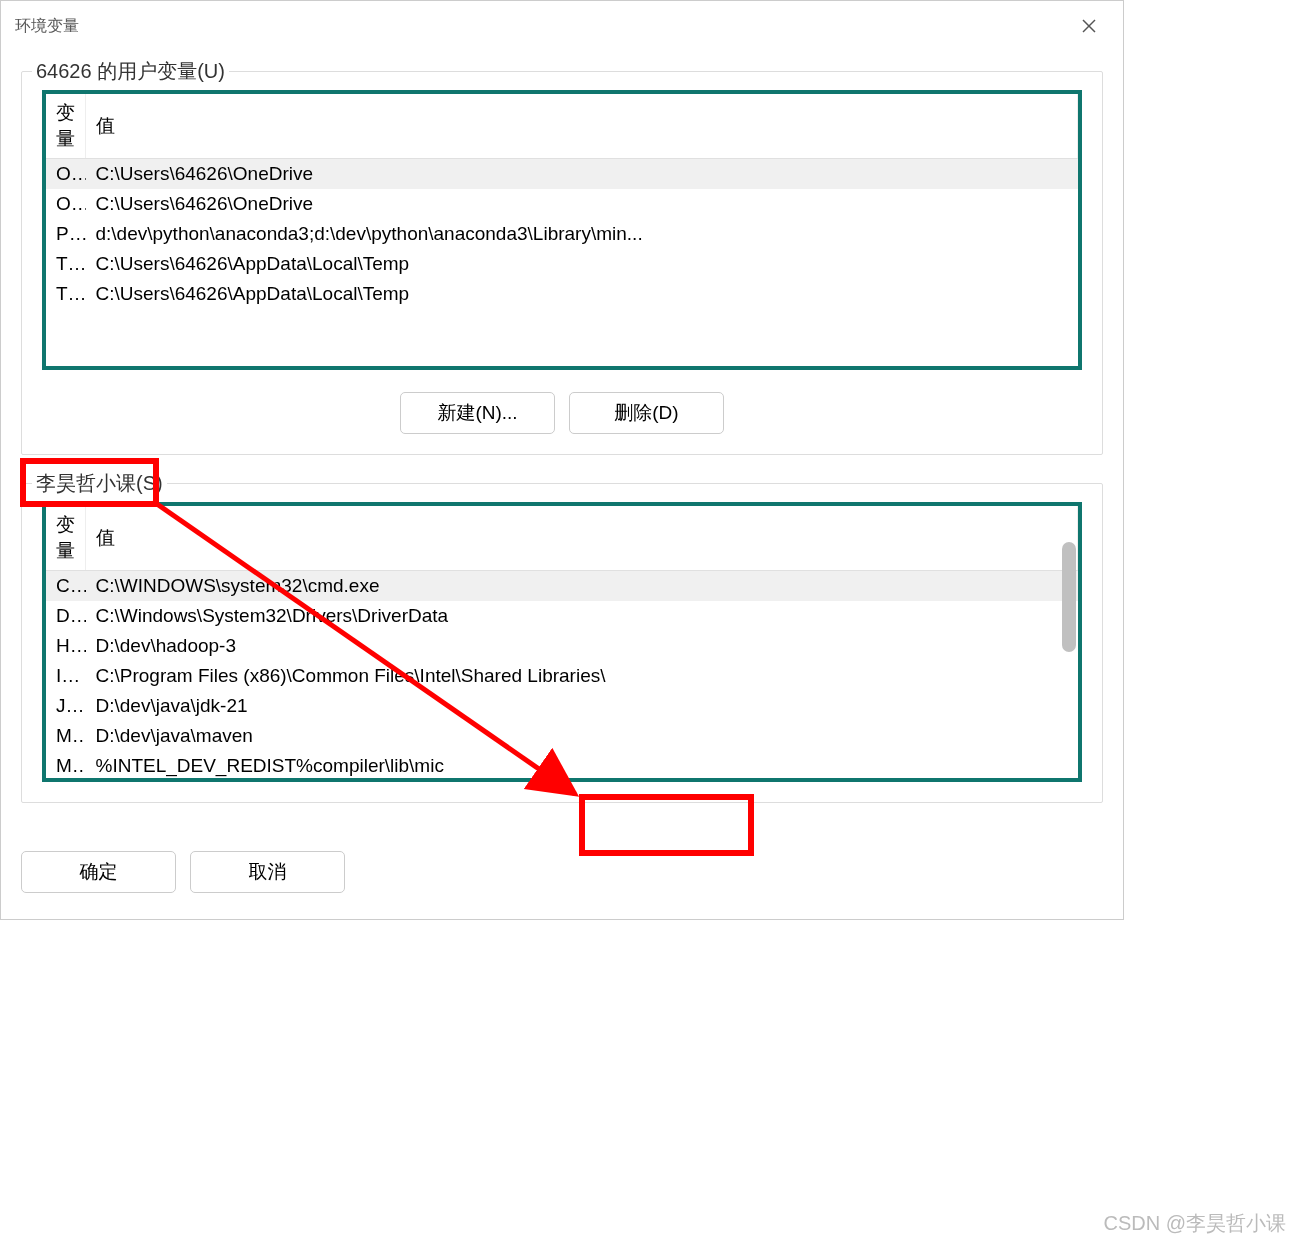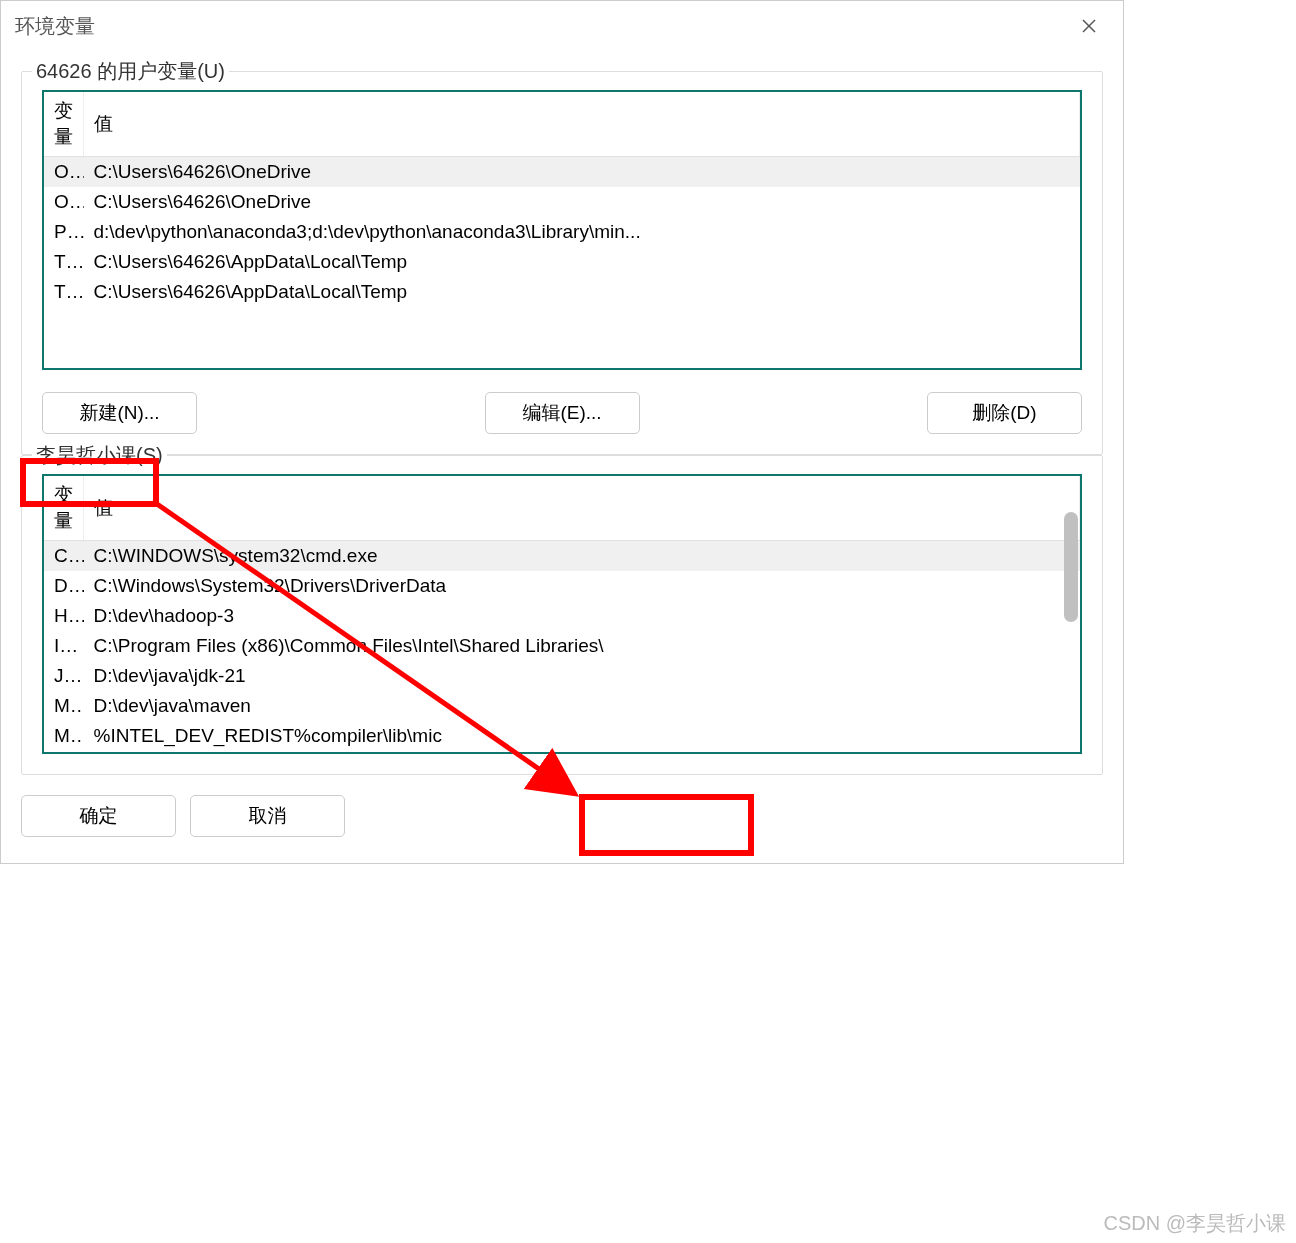--- a/index.html
+++ b/index.html
@@ -18,46 +18,47 @@
       background: #fff;
       position: relative;
     }
     .titlebar {
       display: flex;
       justify-content: space-between;
       align-items: center;
       padding: 8px 14px;
       height: 50px;
     }
-    .titlebar .title { font-size: 20px; color: #555; }
+    .titlebar .title { font-size: 16px; color: #555; }
     .close-btn {
       width: 40px; height: 30px;
       display: flex; align-items: center; justify-content: center;
       color: #555; font-size: 20px;
     }
     .content {
       padding: 20px 20px 10px 20px;
     }
     .group {
       border: 1px solid #ddd;
       border-radius: 2px;
       padding: 18px 20px 20px 20px;
       position: relative;
+      margin-bottom: 28px;
     }
     .group-label {
       position: absolute;
       top: -14px;
       left: 10px;
       background: #fff;
       padding: 0 4px;
       font-size: 20px;
       color: #333;
     }
     .table-wrap {
-      border: 2px solid #0f766e;
+      border: 4px solid #0f766e;
       height: 280px;
       overflow: hidden;
       position: relative;
     }
     .table-wrap.sys { height: 280px; }
     .var-table {
       width: 100%;
       border-collapse: collapse;
     }
     .var-table thead th {
@@ -74,21 +75,21 @@
       font-size: 19px;
       white-space: nowrap;
       overflow: hidden;
       text-overflow: ellipsis;
       max-width: 0;
     }
     .var-table td.col-name { width: 300px; }
     .var-table tr.selected td { background: #f0f0f0; }
     .btn-row {
       display: flex;
-      justify-content: space-between;
+      justify-content: center;
       gap: 14px;
       margin-top: 22px;
     }
     .btn {
       min-width: 155px;
       height: 42px;
       border: 1px solid #ccc;
       background: #fff;
       border-radius: 5px;
       font-size: 19px;
@@ -175,21 +176,20 @@
               </tr>
               <tr>
                 <td class="col-name">TMP</td>
                 <td>C:\Users\64626\AppData\Local\Temp</td>
               </tr>
             </tbody>
         </table>
       </div>
       <div class="btn-row">
         <div class="btn">新建(N)...</div>
-        <div class="btn">编辑(E)...</div>
         <div class="btn">删除(D)</div>
       </div>
     </div>
 
     <div class="group">
       <div class="group-label" id="sys-label">李昊哲小课(S)</div>
       <div class="table-wrap sys">
         <table class="var-table">
           <thead>
             <tr>

